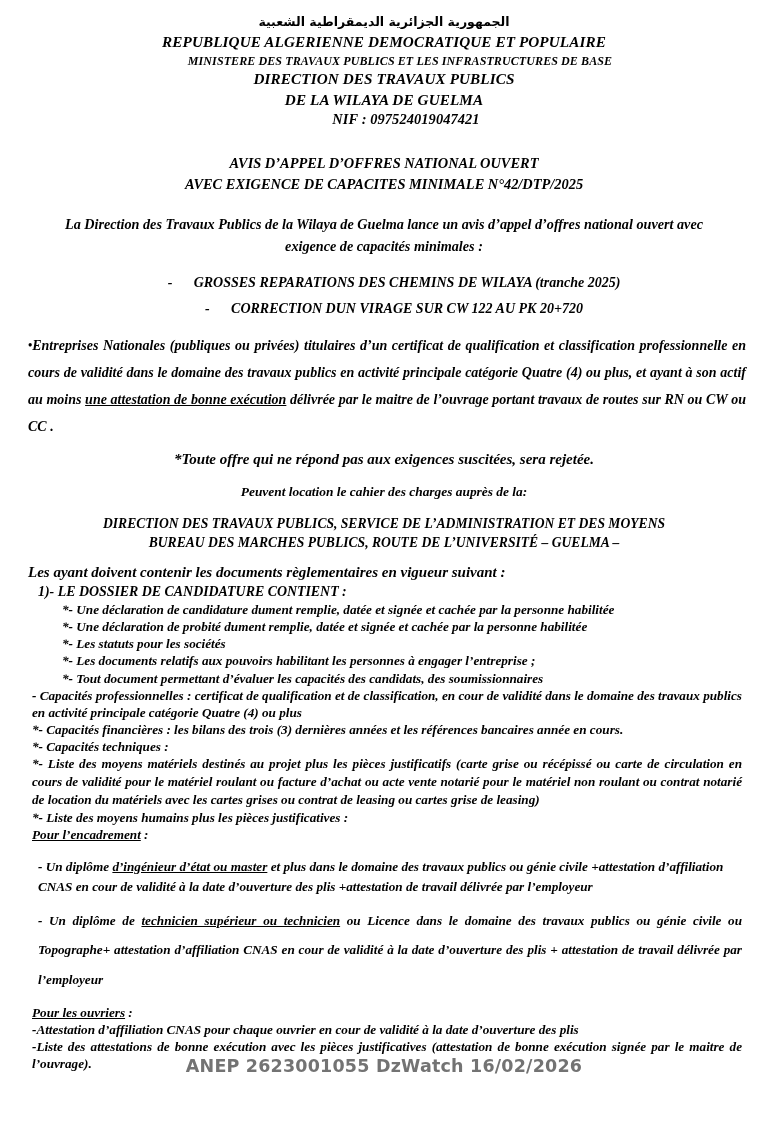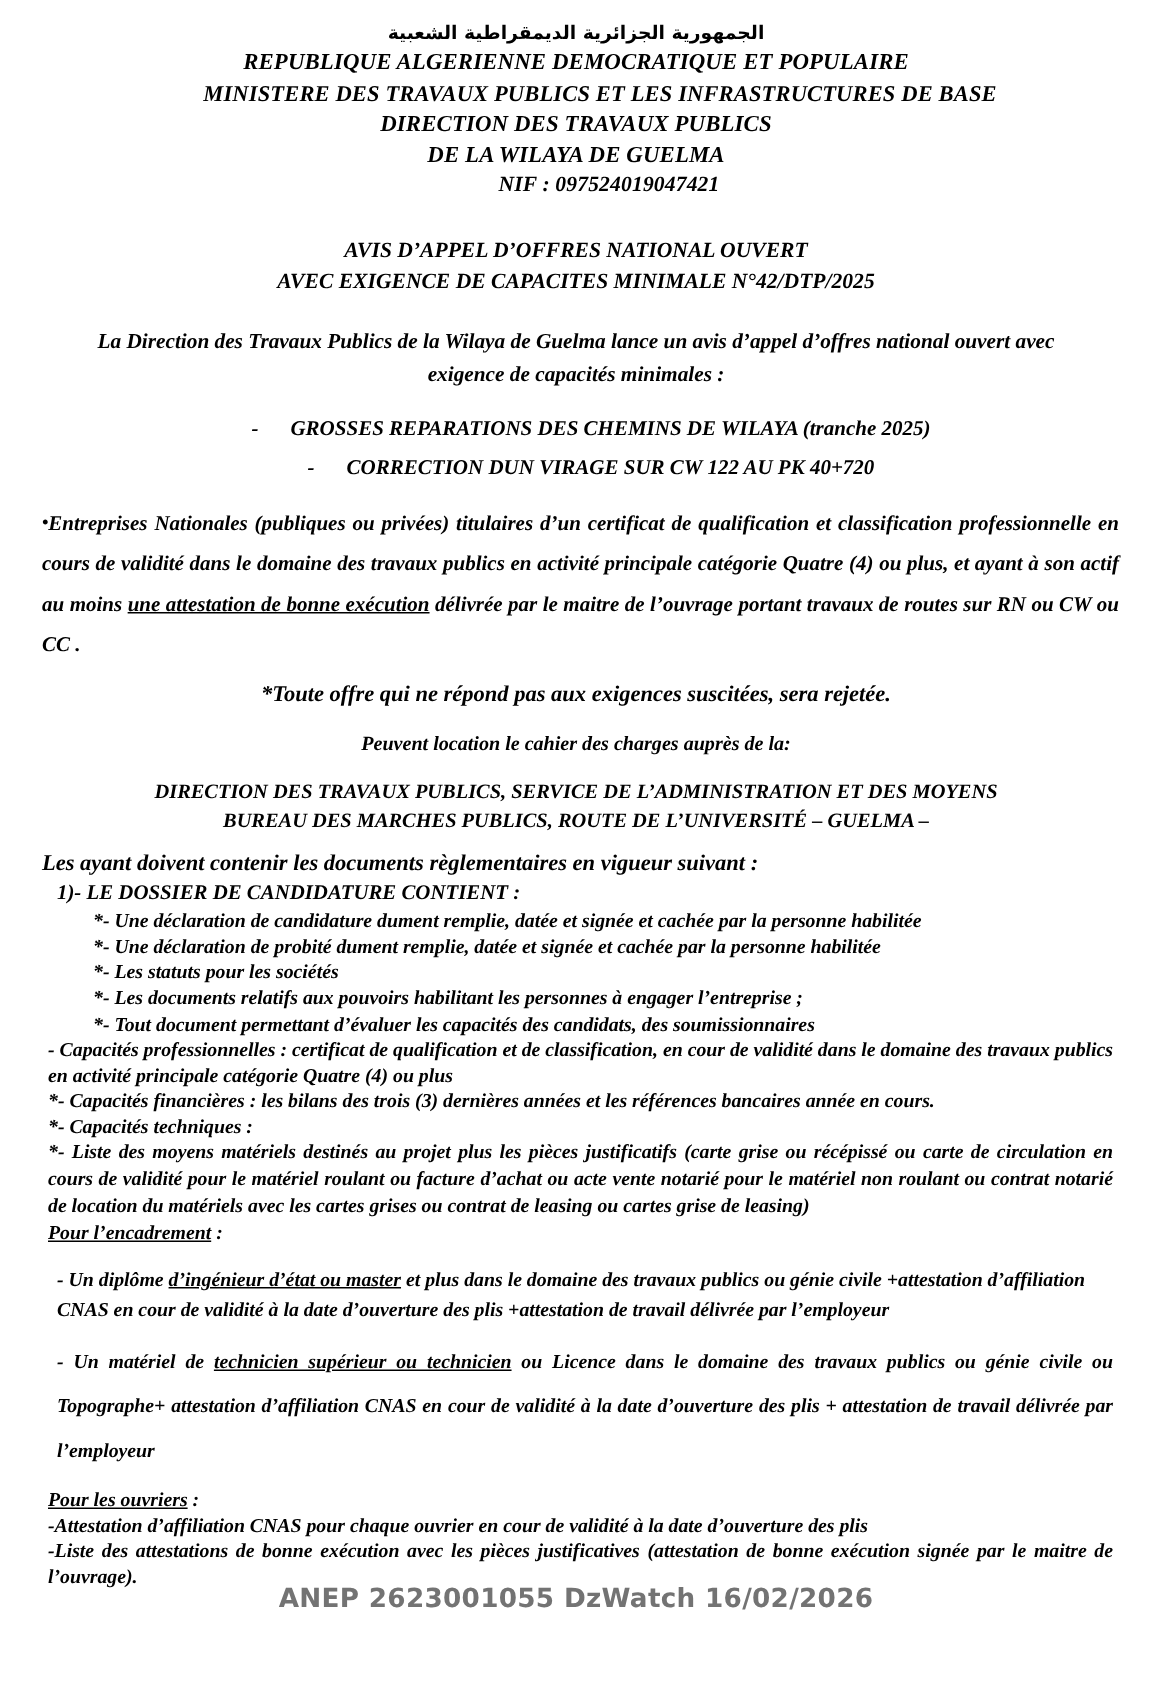--- a/index.html
+++ b/index.html
@@ -31,21 +31,21 @@
   }
   .hdr-lines {
     text-align: center;
     font-weight: bold;
     font-style: italic;
     font-size: 15.2px;
     line-height: 1.36;
     letter-spacing: 0.1px;
     margin-top: 3px;
   }
-  .hdr-lines .l2 { font-size: 15.0px; padding-left: 32px; }
+  .hdr-lines .l2 { font-size: 12px; padding-left: 32px; }
   .hdr-lines .l5 { font-size: 14.4px; padding-left: 44px; }
 
   
   .notice-title {
     text-align: center;
     font-weight: bold;
     font-style: italic;
     font-size: 14.4px;
     line-height: 1.45;
     margin-top: 23px;
@@ -209,21 +209,21 @@
     <div>AVEC EXIGENCE DE CAPACITES MINIMALE  N°42/DTP/2025</div>
   </div>
 
   <div class="lead">La Direction des Travaux Publics de la Wilaya de Guelma lance un avis d’appel d’offres national ouvert avec exigence de capacités minimales :</div>
 
   <div class="projects">
     <div class="proj-row">
       <span class="dash">-</span><span>GROSSES REPARATIONS DES CHEMINS DE WILAYA (tranche 2025)</span>
     </div>
     <div class="proj-row">
-      <span class="dash">-</span><span>CORRECTION DUN VIRAGE  SUR CW 122 AU PK 40+720</span>
+      <span class="dash">-</span><span>CORRECTION DUN VIRAGE  SUR CW 122 AU PK 20+720</span>
     </div>
   </div>
 
   <div class="qual"><span class="bullet">•</span><span>Entreprises Nationales (publiques ou privées) titulaires d’un certificat de qualification et classification professionnelle en cours de validité dans le domaine des travaux publics en activité principale catégorie Quatre (4) ou plus, et ayant à son actif au moins </span><span class="u">une attestation de bonne exécution</span><span> délivrée par le maitre de l’ouvrage portant travaux de routes sur RN ou CW ou CC .</span></div>
 
   <div class="reject">*Toute offre qui ne répond pas aux exigences suscitées, sera rejetée.</div>
 
   <div class="pickup">Peuvent location le cahier  des charges auprès de la:</div>
 
   <div class="addr">
@@ -239,30 +239,31 @@
     <div class="star">*- Une déclaration de candidature dument remplie, datée et signée et cachée par la personne habilitée</div>
     <div class="star">*- Une déclaration de probité dument remplie, datée et signée et cachée par la personne habilitée</div>
     <div class="star">*- Les statuts pour les sociétés</div>
     <div class="star">*- Les documents relatifs aux pouvoirs habilitant les personnes à engager l’entreprise ;</div>
     <div class="star">*- Tout document permettant d’évaluer les capacités des candidats, des soumissionnaires</div>
 
     <div class="flow">- Capacités professionnelles : certificat de qualification et de classification, en cour de validité dans le domaine des travaux publics en activité principale catégorie Quatre (4) ou plus</div>
     <div class="flow">*- Capacités financières : les bilans des trois (3) dernières années et les références bancaires année en cours.</div>
     <div class="plain">*- Capacités techniques :</div>
     <div class="flow-wide">*- Liste des moyens matériels destinés au projet plus les pièces justificatifs (carte grise ou récépissé ou carte de circulation en cours de validité pour le matériel roulant ou facture d’achat ou acte vente notarié pour le matériel non roulant ou contrat notarié de location du matériels avec les cartes grises ou contrat de leasing ou cartes grise de leasing)</div>
+    <div class="plain">*- Liste des moyens humains plus les pièces justificatives :</div>
 
     <div class="sub-head"><span class="u">Pour l’encadrement</span><span> :</span></div>
 
     <div class="gap-md"></div>
 
     <div class="dash-para"><span>-  Un diplôme </span><span class="u">d’ingénieur d’état ou master</span><span> et plus dans le domaine des travaux publics ou génie civile +attestation d’affiliation CNAS   en cour de validité à la date d’ouverture des plis +attestation de travail délivrée par l’employeur</span></div>
 
     <div class="gap-sm"></div>
 
-    <div class="dash-para-sp"><span>-  Un matériel de </span><span class="u">technicien supérieur ou technicien</span><span> ou Licence dans le domaine des travaux publics ou génie civile ou Topographe+ attestation d’affiliation CNAS en cour de validité à la date d’ouverture des plis + attestation de travail délivrée par l’employeur</span></div>
+    <div class="dash-para-sp"><span>-  Un diplôme de </span><span class="u">technicien supérieur ou technicien</span><span> ou Licence dans le domaine des travaux publics ou génie civile ou Topographe+ attestation d’affiliation CNAS en cour de validité à la date d’ouverture des plis + attestation de travail délivrée par l’employeur</span></div>
 
     <div class="gap-sm"></div>
 
     <div class="sub-head"><span class="u">Pour les ouvriers</span><span> :</span></div>
 
     <div class="plain">-Attestation d’affiliation CNAS pour chaque ouvrier en cour de validité à la date d’ouverture des plis</div>
     <div class="flow"> -Liste des attestations de bonne exécution avec les pièces justificatives (attestation de bonne exécution signée par le maitre de l’ouvrage).</div>
 
   </div>
 

